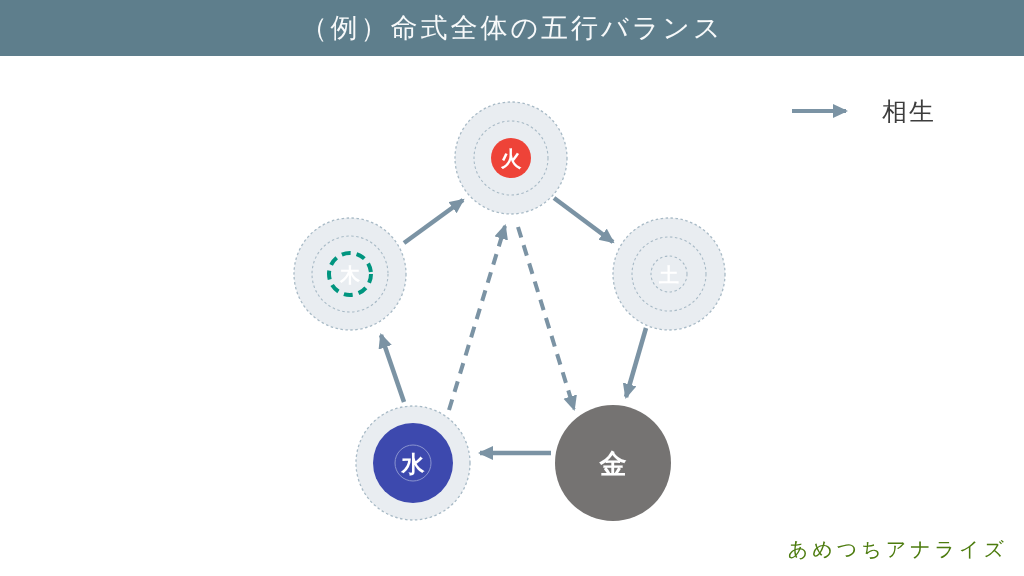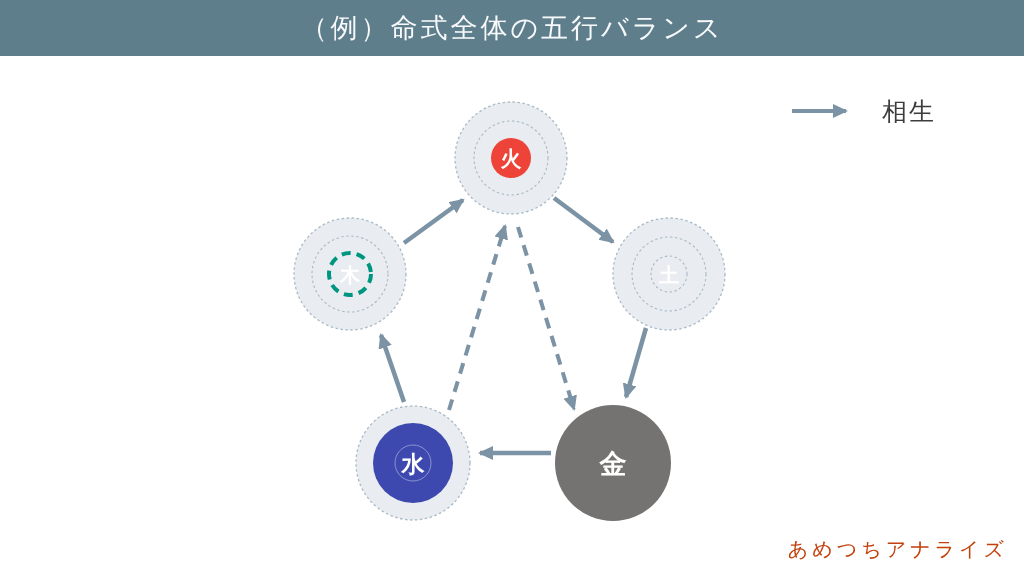--- a/index.html
+++ b/index.html
@@ -30,21 +30,21 @@
   .node-outer{fill:#e9edf1;stroke:#a8bac6;stroke-width:1.3;stroke-dasharray:2.5 2.5;}
   .node-ring{fill:none;stroke:#a8bac6;stroke-width:1.1;stroke-dasharray:2.5 2.5;}
   .node-label{fill:#ffffff;text-anchor:middle;font-weight:bold;
     font-family:"Liberation Sans","DejaVu Sans",sans-serif;}
   .arrow-solid{stroke:#7b93a4;stroke-width:4.5;fill:none;stroke-linecap:butt;}
   .arrow-dashed{stroke:#7b93a4;stroke-width:4;fill:none;stroke-dasharray:11 8;stroke-linecap:butt;}
 
   
   .footer{
     position:absolute;bottom:13px;right:16px;
-    font-size:20px;color:#c2410c;letter-spacing:4px;
+    font-size:20px;color:#4d7c0f;letter-spacing:4px;
   }
 </style>
 </head>
 <body>
 
 <div class="stage">
 
   <div class="header">
     <div class="title">（例）命式全体の五行バランス</div>
   </div>

